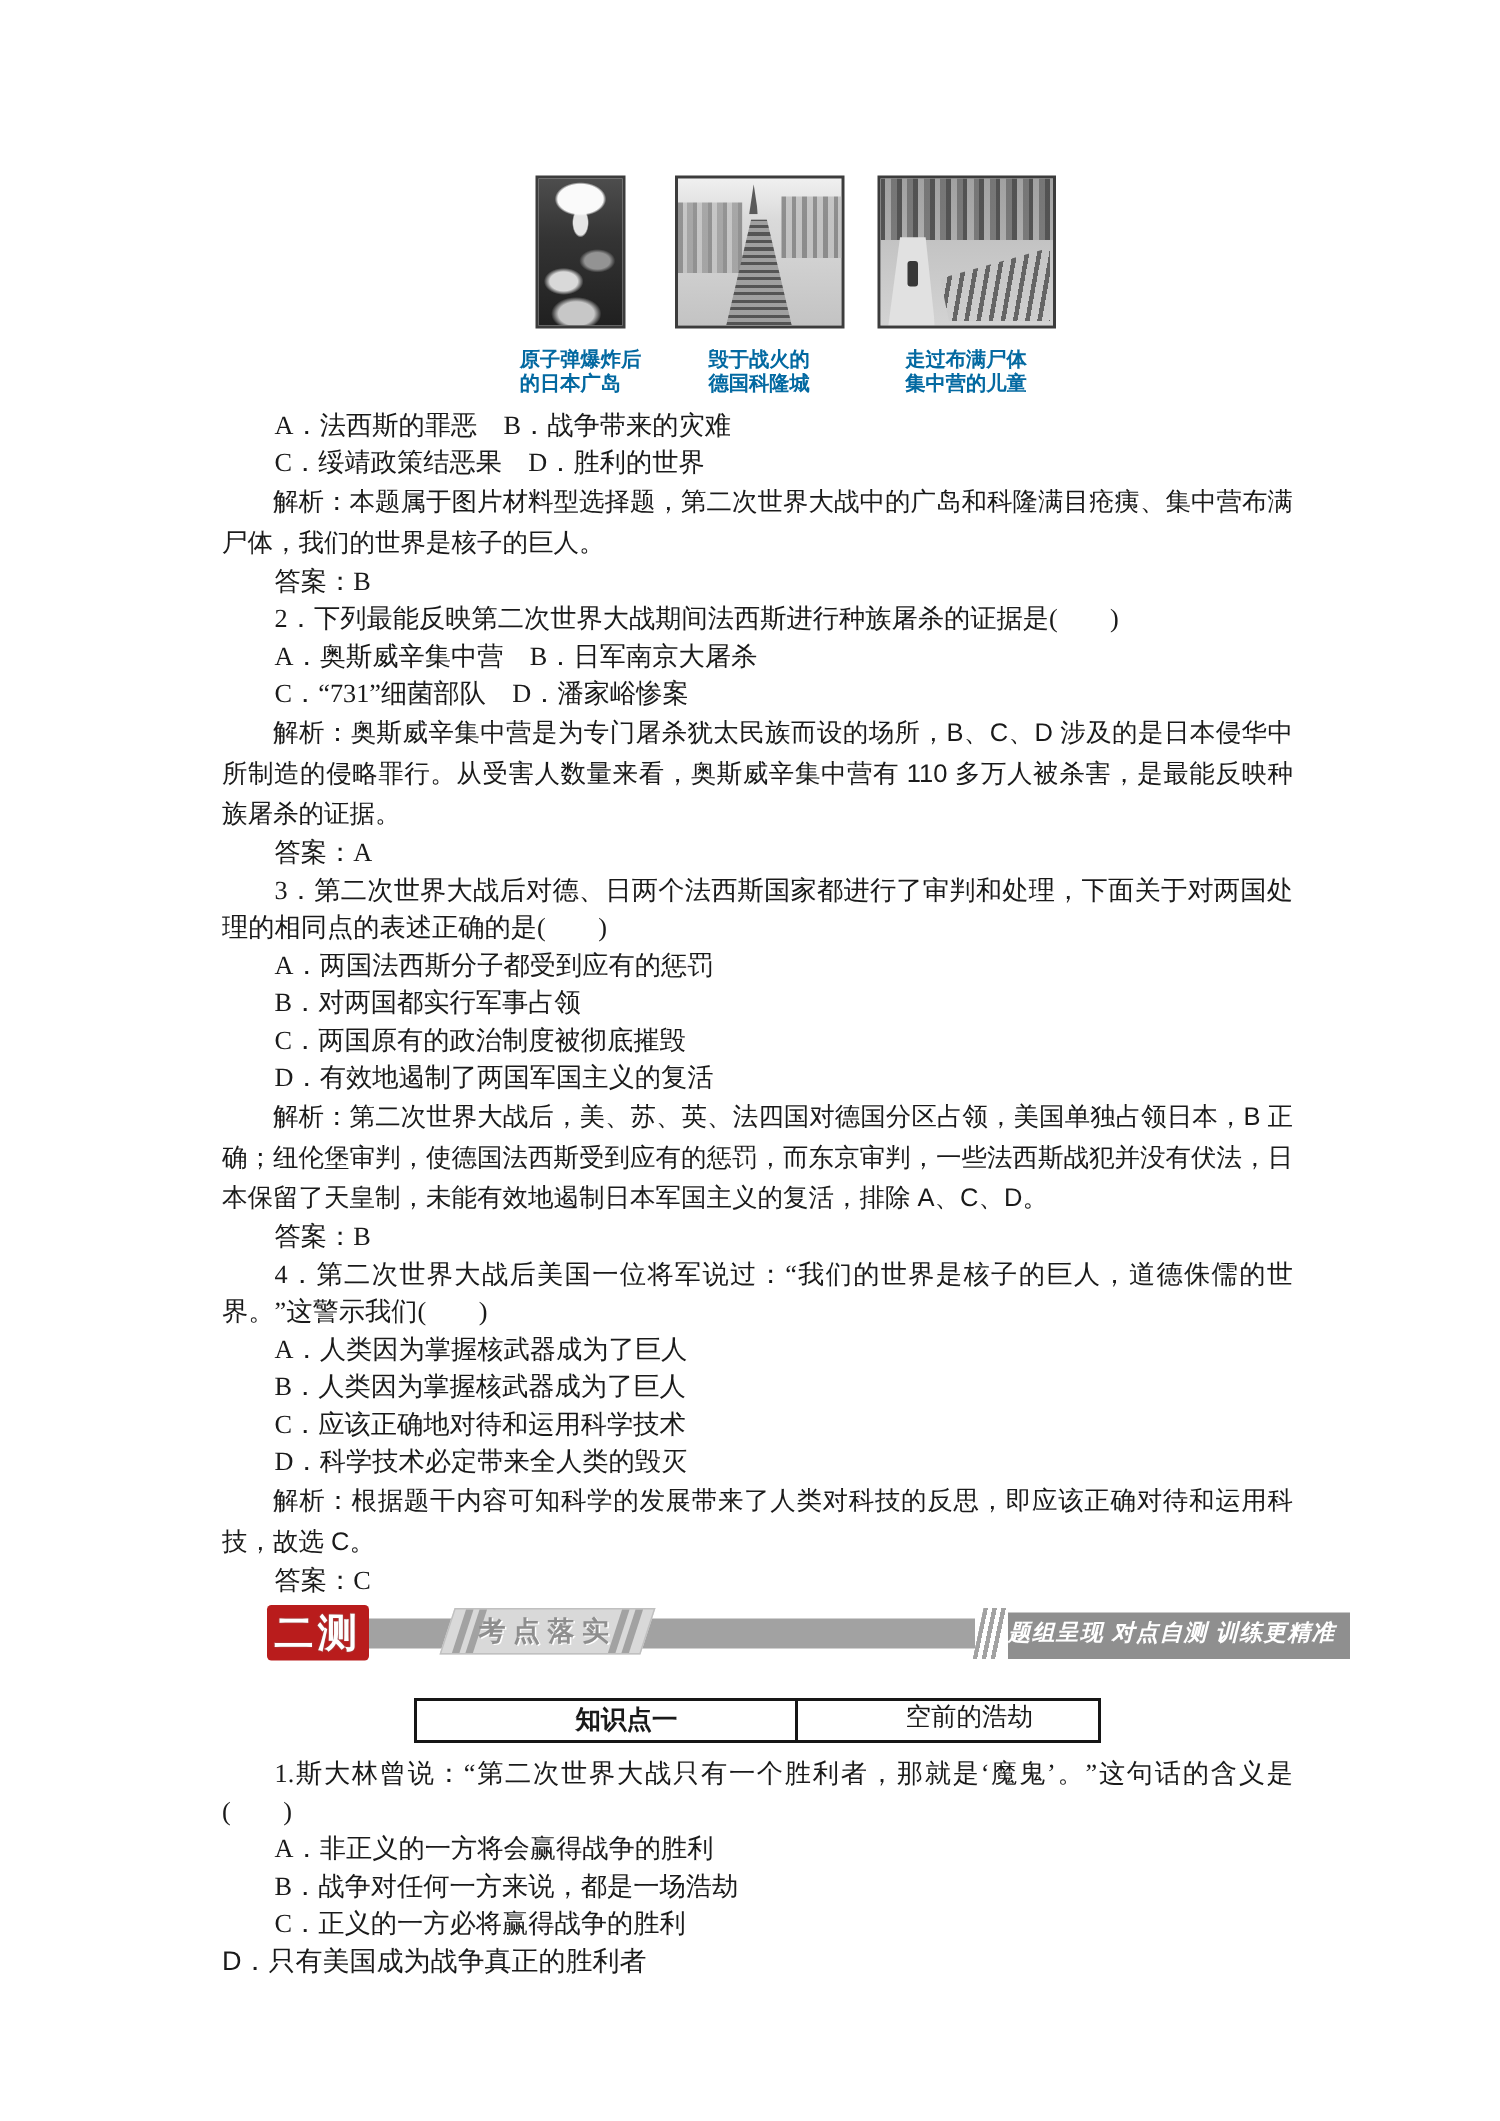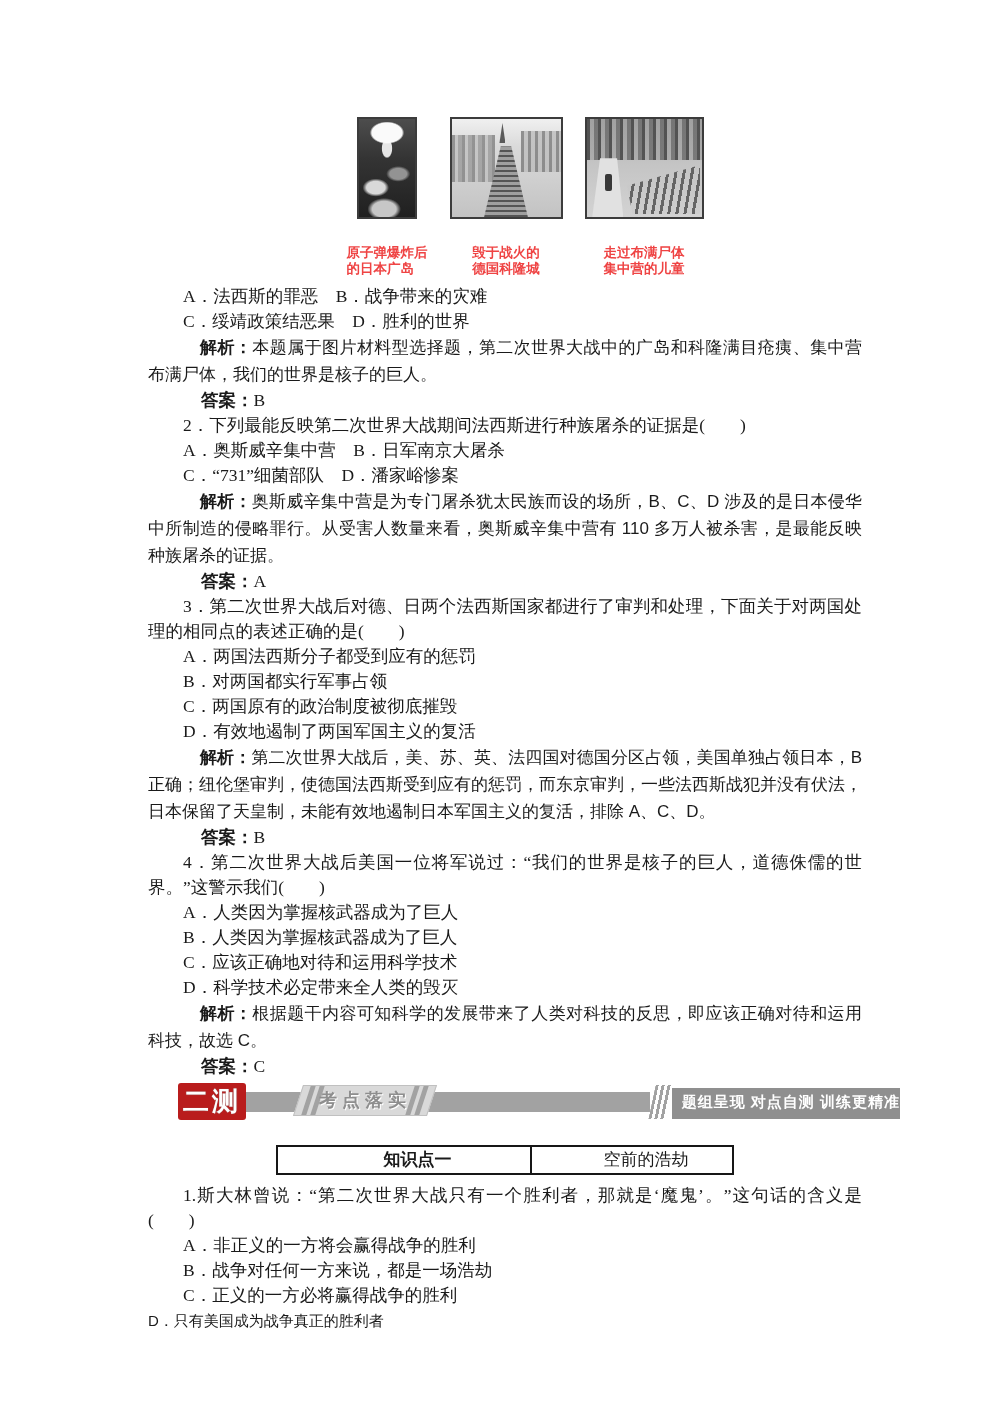--- a/index.html
+++ b/index.html
@@ -52,48 +52,48 @@
   .photo--camp .trees { position:absolute; left:0; right:0; top:0; height:42%;
       background:repeating-linear-gradient(90deg, rgba(72,72,72,.9) 0 3px, rgba(152,152,152,.5) 3px 7px, rgba(104,104,104,.8) 7px 11px); }
   .photo--camp .path { position:absolute; left:5%; top:40%; width:27%; height:60%;
       background:#e1e1e1; clip-path:polygon(25% 0,80% 0,100% 100%,0 100%); }
   .photo--camp .child { position:absolute; left:16%; top:56%; width:7px; height:17px;
       background:#383838; border-radius:2px; }
   .photo--camp .bodies { position:absolute; right:1%; bottom:3%; width:64%; height:50%;
       background:repeating-linear-gradient(100deg, rgba(82,82,82,.85) 0 3px, rgba(196,196,196,.3) 3px 8px);
       clip-path:polygon(0 42%,100% 0,100% 100%,8% 100%); }
   .caption {
-    margin-top:26px;
+    margin-top:13px;
     font-family:"Liberation Sans","DejaVu Sans",sans-serif;
     font-weight:bold; font-size:13.5px; line-height:16px;
-    text-align:left; white-space:nowrap; color:#ef4444;
+    text-align:left; white-space:nowrap; color:#0369a1;
   }
   
   .q, .opt, .ans, .jiexi { font-size:17.5px; }
   .q {
     font-family:"Liberation Serif","DejaVu Serif",serif;
     line-height:25px; text-indent:2em; text-align:justify; margin-top:0;
   }
   .opt {
     font-family:"Liberation Serif","DejaVu Serif",serif;
     line-height:25px; margin-left:35px;
   }
   .opt-first { margin-top:7px; }
   .jiexi {
     font-family:"Liberation Sans","DejaVu Sans",sans-serif;
     line-height:27px; text-indent:2em; text-align:justify; font-size:17px;
   }
-  .jiexi b, .ans b { font-family:"Liberation Sans","DejaVu Sans",sans-serif; font-weight:bold;margin-left:18px; }
+  .jiexi b, .ans b { font-family:"Liberation Sans","DejaVu Sans",sans-serif; font-weight:normal; }
   .ans {
     font-family:"Liberation Serif","DejaVu Serif",serif;
     line-height:25px; margin-left:35px;
   }
   .opt-d-flush {
     font-family:"Liberation Sans","DejaVu Sans",sans-serif;
-    font-size:15px; line-height:25px; margin-left:0;
+    font-size:18px; line-height:25px; margin-left:0;
   }
   
   .banner { position:relative; height:40px; margin:4px 0 0 30px; }
   .banner-left {
     position:absolute; left:0; top:0; width:68px; height:37px;
     background:#b91c1c; border-radius:3px;
     color:#ffffff; font-family:"Liberation Sans","DejaVu Sans",sans-serif;
     font-weight:bold; font-size:26px; line-height:37px; letter-spacing:3px; text-align:center;
     text-shadow:0 0 1px #8a8a8a;
   }
@@ -118,35 +118,35 @@
   }
   .banner-lines {
     position:absolute; left:474px; top:2px; width:16px; height:34px;
     background:repeating-linear-gradient(90deg,#a2a2a2 0 3px,#ffffff 3px 6px);
     transform:skewX(-12deg);
   }
   .banner-right {
     position:absolute; left:494px; top:5px; width:228px; height:31px;
     background:#8f8f8f; color:#ffffff;
     font-family:"Liberation Sans","DejaVu Sans",sans-serif;
-    font-weight:bold; font-size:15px; line-height:27px; text-align:right; letter-spacing:1px;
+    font-weight:bold; font-size:15px; line-height:27px; text-align:left; letter-spacing:1px;font-style:italic;
   }
   
   .ktable {
     display:flex; width:458px; height:30px; margin:22px 0 0 128px;
     border:2px solid #161616;
     font-size:17px; line-height:26px;
   }
   .ktable-left {
     flex:0 0 56%; border-right:2px solid #161616; text-align:center;
     font-family:"Liberation Sans","DejaVu Sans",sans-serif; font-weight:bold;padding-left:27px;
   }
   .ktable-right {
     flex:1; text-align:center;
-    font-family:Liberation Serif, serif;
+    font-family:Liberation Mono, monospace;
     padding-left:28px;
   }
   .q-set2 { margin-top:8px; }
 </style>
 </head>
 <body>
 
 <div class="page">
   <div class="content">
 

